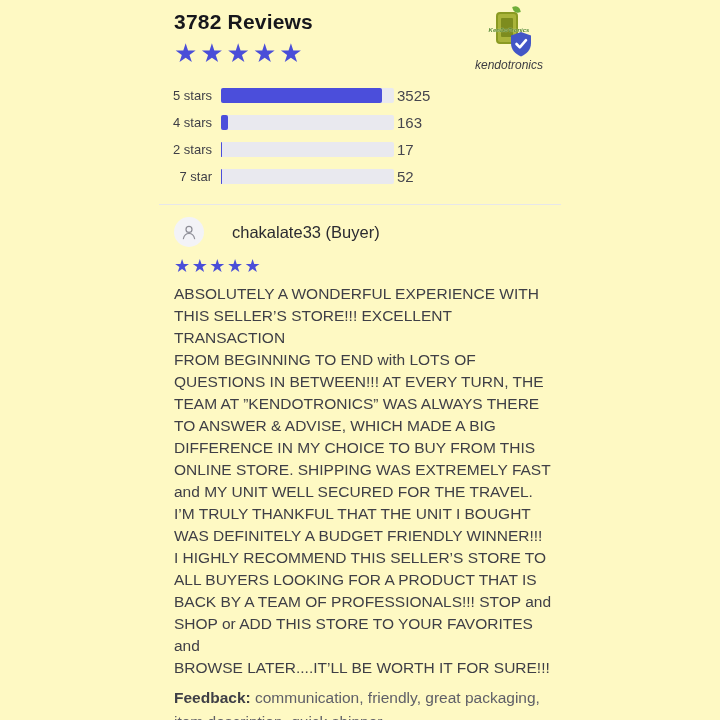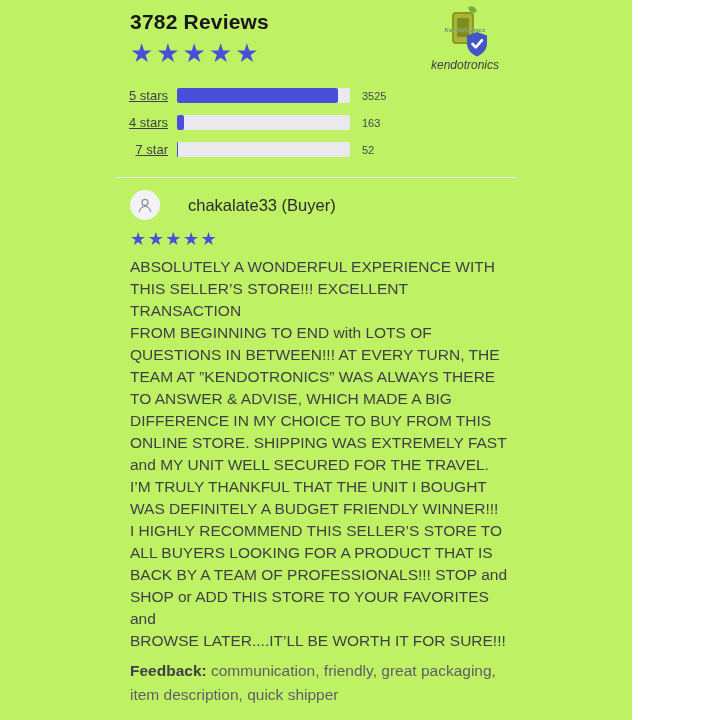--- a/index.html
+++ b/index.html
@@ -3,21 +3,21 @@
 <meta charset="utf-8">
 <style>
   * { margin: 0; padding: 0; box-sizing: border-box; }
   html, body { background: #ffffff; }
   body {
     width: 720px; height: 720px;
     font-family: "Liberation Sans", sans-serif;
     color: #3f3f46;
     overflow: hidden;
   }
-  .page { width: 632px; height: 720px; background: #bef264; position: relative; }
+  .page { width: 720px; height: 720px; background: #fef9c3; position: relative; }
   .content { width: 402px; margin: 0 auto; padding-top: 8px; }
 
   
   .header { display: flex; justify-content: space-between; align-items: flex-start; }
   .header-left { padding-left: 15px; }
   .page-title { font-size: 21px; font-weight: 700; color: #17171c; letter-spacing: 0.2px; margin-top: 2px; }
   .big-stars { font-size: 26px; color: #4a4ed8; letter-spacing: 3px; margin-top: 4px; line-height: 30px; }
 
   .seller-badge { width: 80px; text-align: center; margin-right: 12px; cursor: pointer; font-style: italic; }
   .logo-art { position: relative; width: 44px; height: 46px; margin: 0 auto; }
@@ -34,24 +34,24 @@
     position: absolute; left: -6px; top: 19px; width: 56px;
     font-size: 6px; font-weight: 700; color: #5a8a2a; white-space: nowrap; overflow: hidden;
     text-shadow: 0 0 1px #ffffff;
   }
   .shield { position: absolute; right: -2px; bottom: -3px; width: 24px; height: 26px; }
   .seller-name { font-size: 12px; color: #3c3c42; margin-top: 4px; }
 
   
   .rating-bars { margin-top: 16px; }
   .bar-row { display: flex; align-items: center; height: 15px; margin-bottom: 12px; }
-  .bar-label { width: 53px; text-align: right; font-size: 13px; color: #3e3e46; margin-right: 9px; white-space: nowrap; text-decoration: underline; }
+  .bar-label { width: 53px; text-align: right; font-size: 13px; color: #3e3e46; margin-right: 9px; white-space: nowrap; }
   .bar-track { width: 173px; height: 15px; background: #e9e9ef; border-radius: 2px; position: relative; }
   .bar-fill { display: block; height: 100%; background: #4b4edb; border-radius: 2px; }
-  .bar-count { margin-left: 12px; font-size: 11px; color: #46464e; }
+  .bar-count { margin-left: 3px; font-size: 15px; color: #46464e; }
 
   
   .review-section { margin-top: 20px; border-top: 1px solid #e7e7ea; padding-top: 12px; padding-left: 15px; }
   .reviewer-row { display: flex; align-items: center; gap: 28px; }
   .avatar {
     width: 30px; height: 30px; border-radius: 50%; background: #f3f3f7;
     display: flex; align-items: center; justify-content: center;
   }
   .reviewer-name { font-size: 16.5px; color: #2b2b31; }
   .small-stars { font-size: 18px; color: #4a4ed8; letter-spacing: 1.5px; margin-top: 9px; line-height: 20px; }
@@ -100,20 +100,27 @@
           <span class="bar-count">3525</span>
         </div>
         <div class="bar-row">
           <span class="bar-label">4 stars</span>
           <span class="bar-track" style="background: rgb(233, 233, 239);">
             <span class="bar-fill" style="width: 4.30989%; background: rgb(75, 78, 219);"></span>
           </span>
           <span class="bar-count">163</span>
         </div>
         <div class="bar-row">
+          <span class="bar-label">2 stars</span>
+          <span class="bar-track" style="background: rgb(233, 233, 239);">
+            <span class="bar-fill" style="width: 0.8%; background: rgb(75, 78, 219);"></span>
+          </span>
+          <span class="bar-count">17</span>
+        </div>
+        <div class="bar-row">
           <span class="bar-label">7 star</span>
           <span class="bar-track" style="background: rgb(233, 233, 239);">
             <span class="bar-fill" style="width: 0.8%; background: rgb(75, 78, 219);"></span>
           </span>
           <span class="bar-count">52</span>
         </div>
       </div>
 
     <div class="review-section">
       <div class="reviewer-row">

